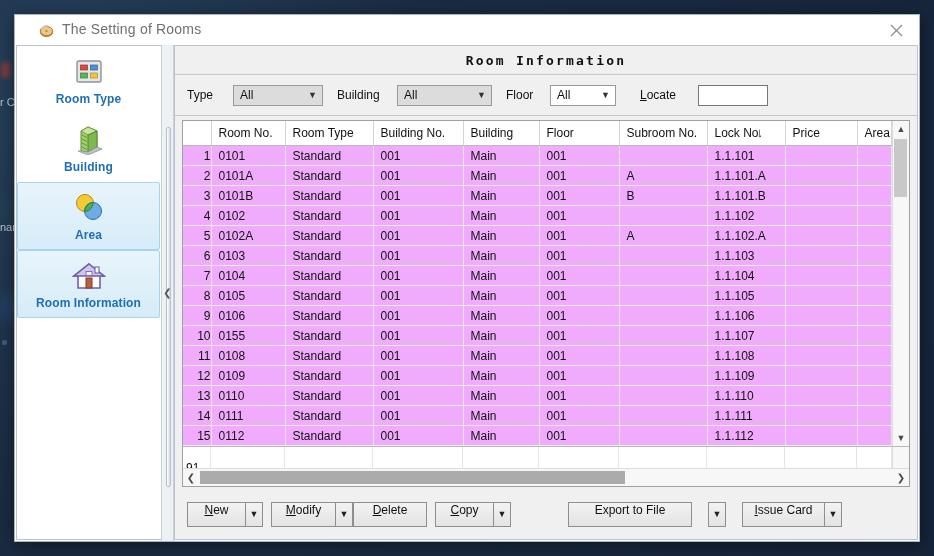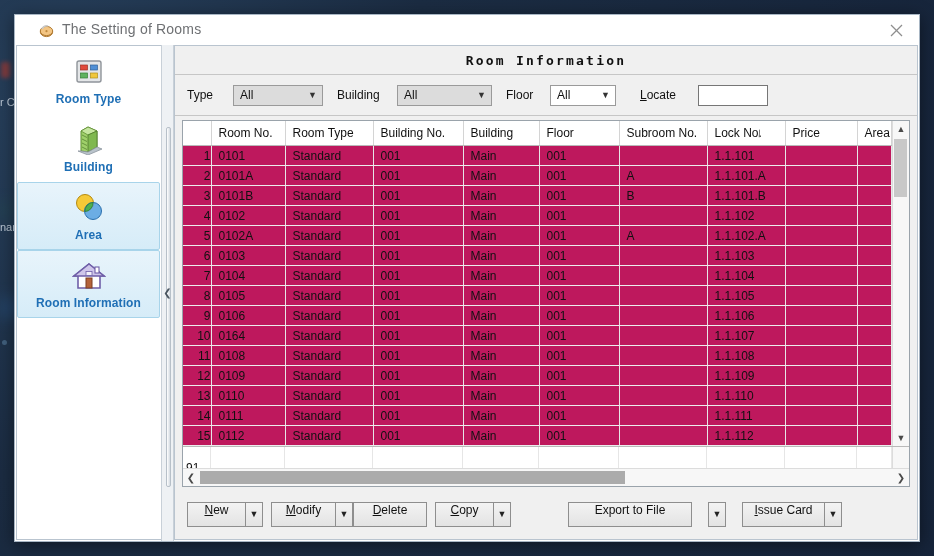--- a/index.html
+++ b/index.html
@@ -121,21 +121,21 @@
     font-size:9px;color:#333;line-height:1;
   }
   .txtbox{
     height:21px;box-sizing:border-box;border:1px solid #767676;background:#fff;
     font-size:12px;color:#111;padding-left:4px;
   }
 
   
   #grid-wrap{
     position:absolute;left:7px;right:7px;top:74px;bottom:52px;
-    background:#be185d;border:1px solid #9aa3ab;box-sizing:border-box;
+    background:#f0abfc;border:1px solid #9aa3ab;box-sizing:border-box;
     display:flex;flex-direction:column;overflow:hidden;
   }
   #grid-scroll-row{display:flex;flex:1;min-height:0;}
   #grid-cols{flex:1;overflow:hidden;position:relative;}
   table.grid{border-collapse:collapse;width:100%;table-layout:fixed;font-size:12px;color:#111;}
   table.grid th{
     background:#fff;border-right:1px solid #d4d4d4;border-bottom:1px solid #b9b9b9;
     font-weight:normal;text-align:left;padding:5px 0 5px 7px;
     height:19px;box-sizing:border-box;position:relative;white-space:nowrap;
   }
@@ -460,21 +460,21 @@
                     <td>001</td>
                     <td>Main</td>
                     <td>001</td>
                     <td></td>
                     <td>1.1.106</td>
                     <td></td>
                     <td></td>
                   </tr>
                   <tr>
                     <td class="rownum">10</td>
-                    <td>0164</td>
+                    <td>0155</td>
                     <td>Standard</td>
                     <td>001</td>
                     <td>Main</td>
                     <td>001</td>
                     <td></td>
                     <td>1.1.107</td>
                     <td></td>
                     <td></td>
                   </tr>
                   <tr>

